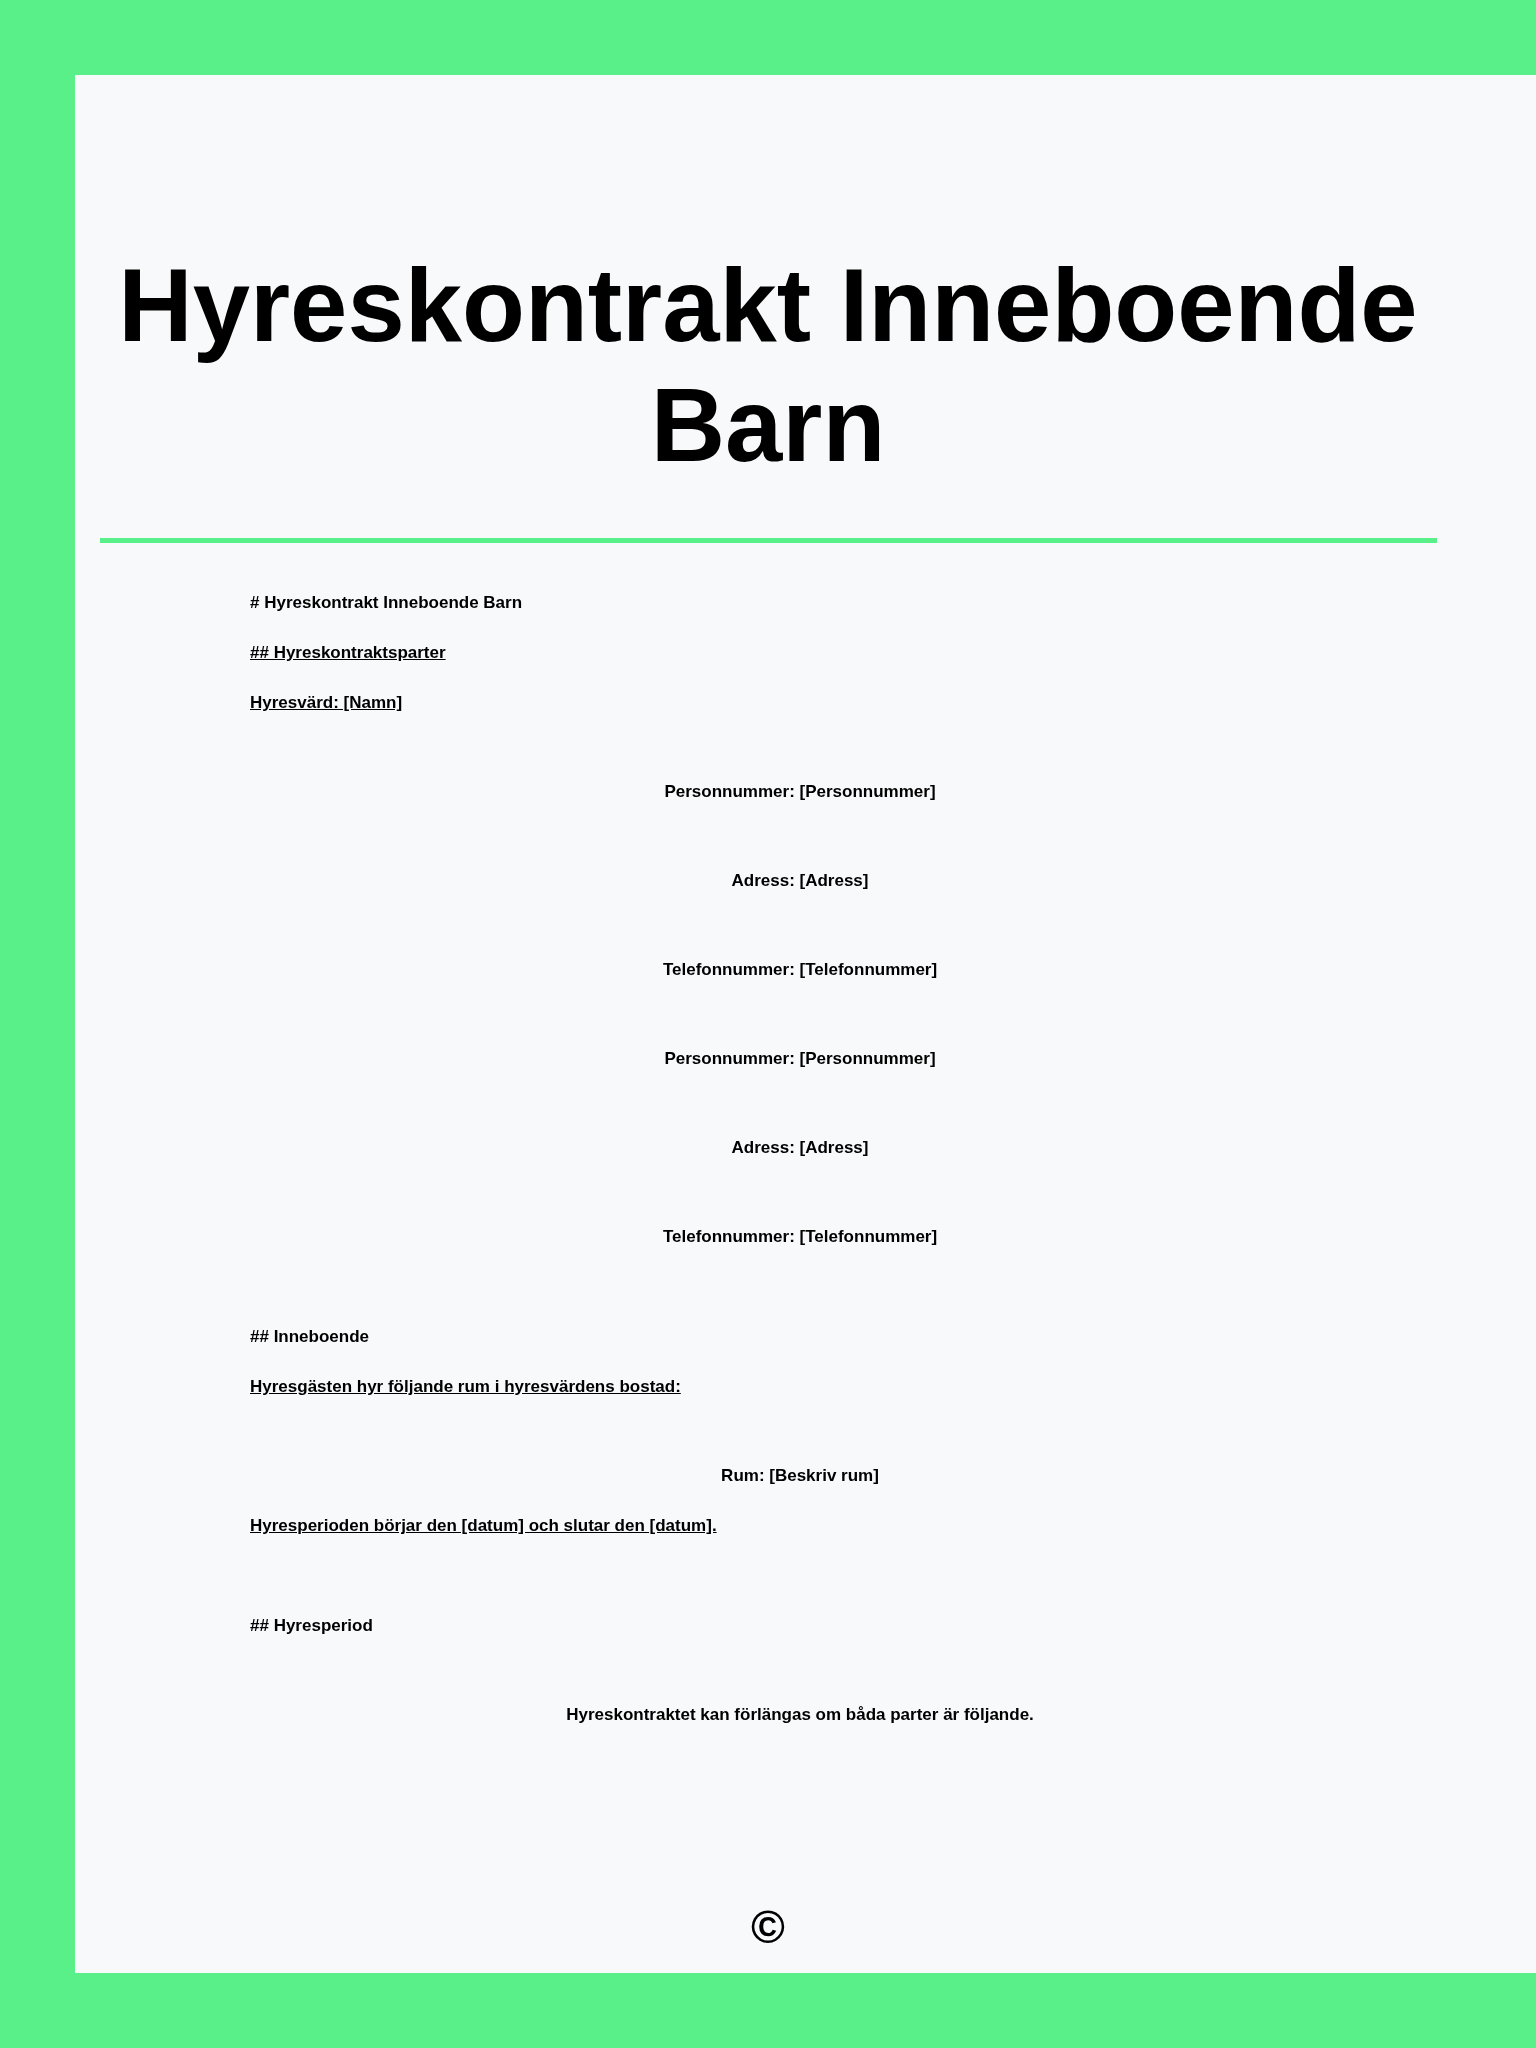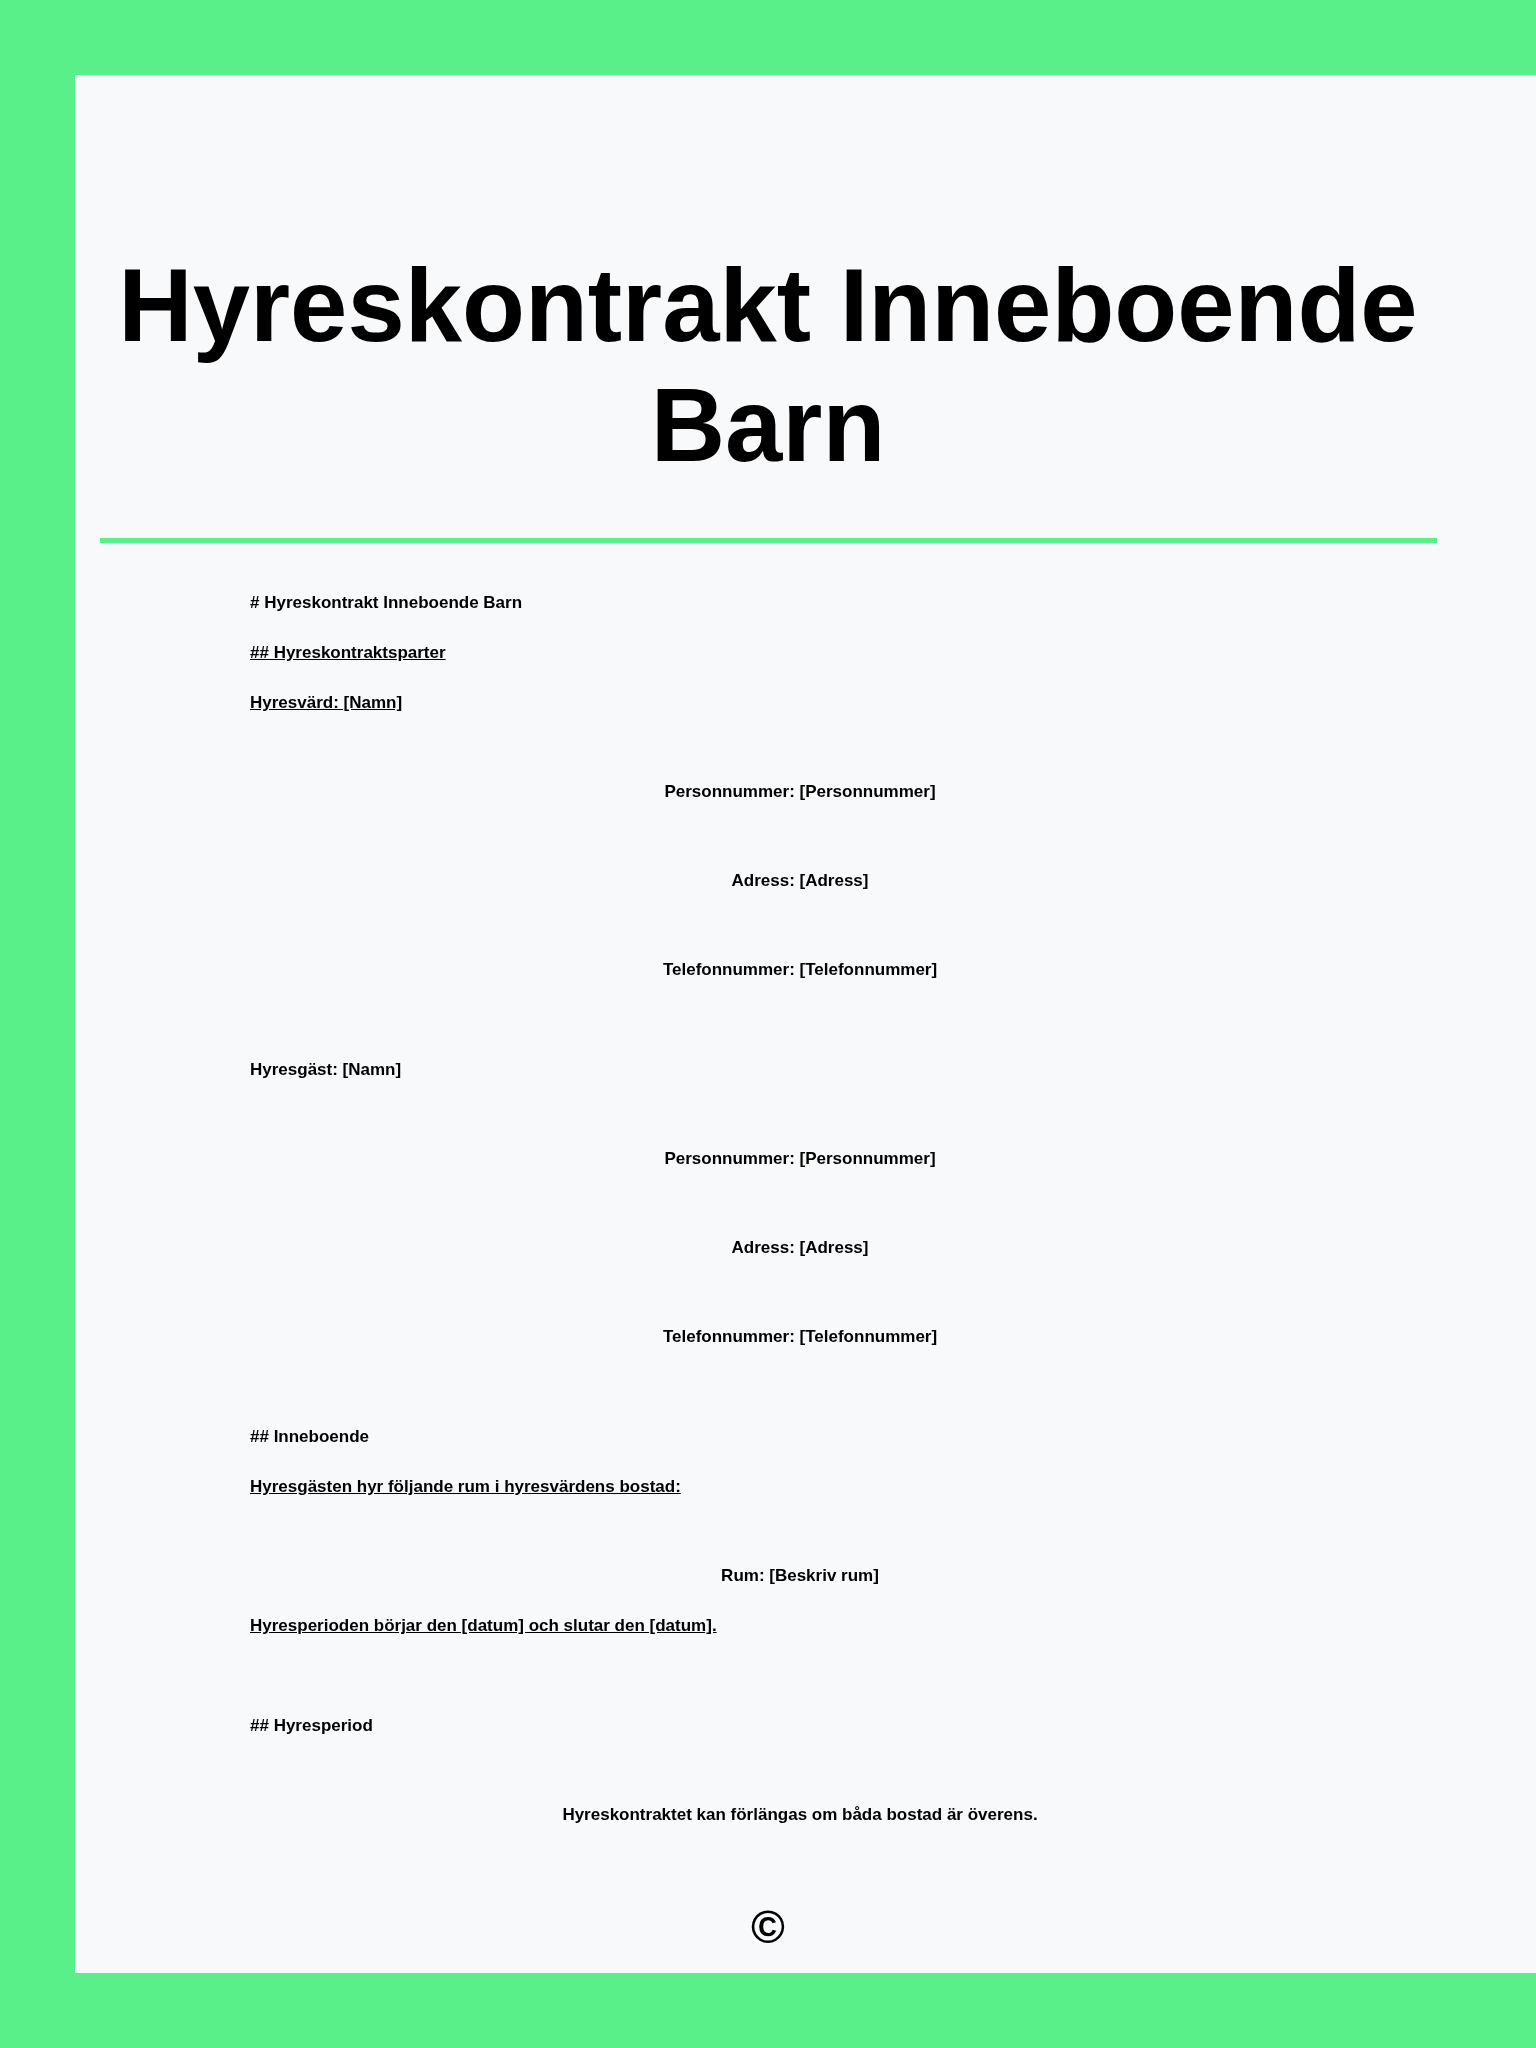--- a/index.html
+++ b/index.html
@@ -82,28 +82,27 @@
   <div class="content">
     <span class="line"># Hyreskontrakt Inneboende Barn</span>
 
     <span class="line gap-25">## Hyreskontraktsparter</span>
 
     <span class="line gap-25">Hyresvärd: [Namn]</span>
     <span class="line gap-50">Personnummer: [Personnummer]</span>
     <span class="line gap-50">Adress: [Adress]</span>
     <span class="line gap-50">Telefonnummer: [Telefonnummer]</span>
 
-    <span class="line gap-75">Hyresgäst: [Namn]</span>
     <span class="line gap-50">Personnummer: [Personnummer]</span>
     <span class="line gap-50">Adress: [Adress]</span>
     <span class="line gap-50">Telefonnummer: [Telefonnummer]</span>
 
     <span class="line gap-75">## Inneboende</span>
     <span class="line gap-25">Hyresgästen hyr följande rum i hyresvärdens bostad:</span>
     <span class="line gap-50">Rum: [Beskriv rum]</span>
 
     <span class="line gap-25">Hyresperioden börjar den [datum] och slutar den [datum].</span>
     <span class="line gap-75">## Hyresperiod</span>
-    <span class="line gap-50">Hyreskontraktet kan förlängas om båda bostad är överens.</span>
+    <span class="line gap-50">Hyreskontraktet kan förlängas om båda parter är följande.</span>
   </div>
 
   <div class="copyright">©</div>
 </div>
 
 </body></html>

